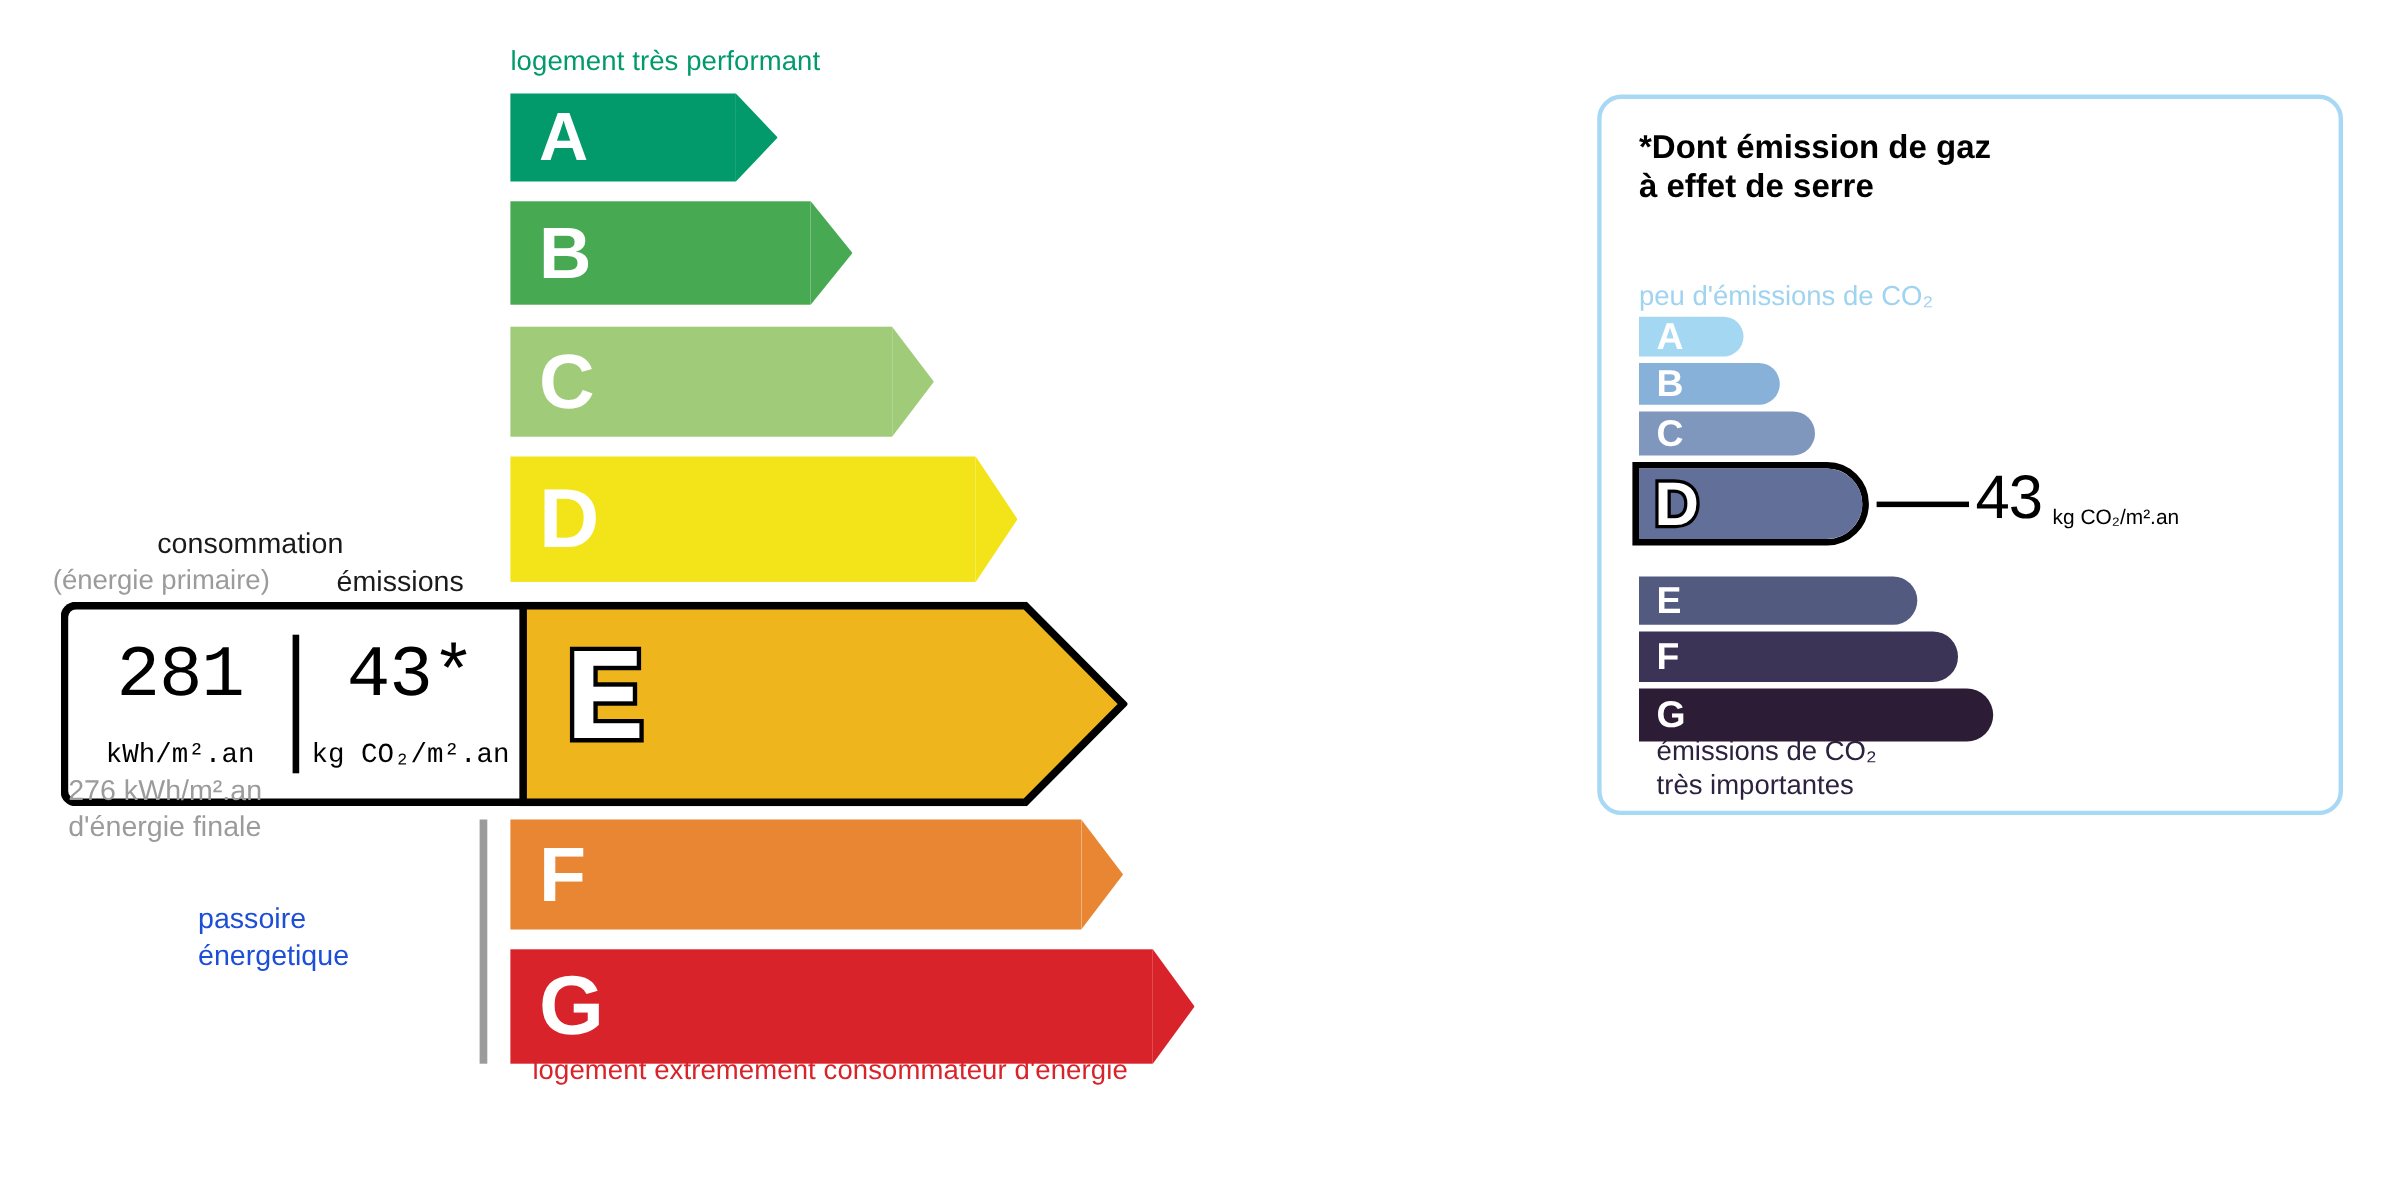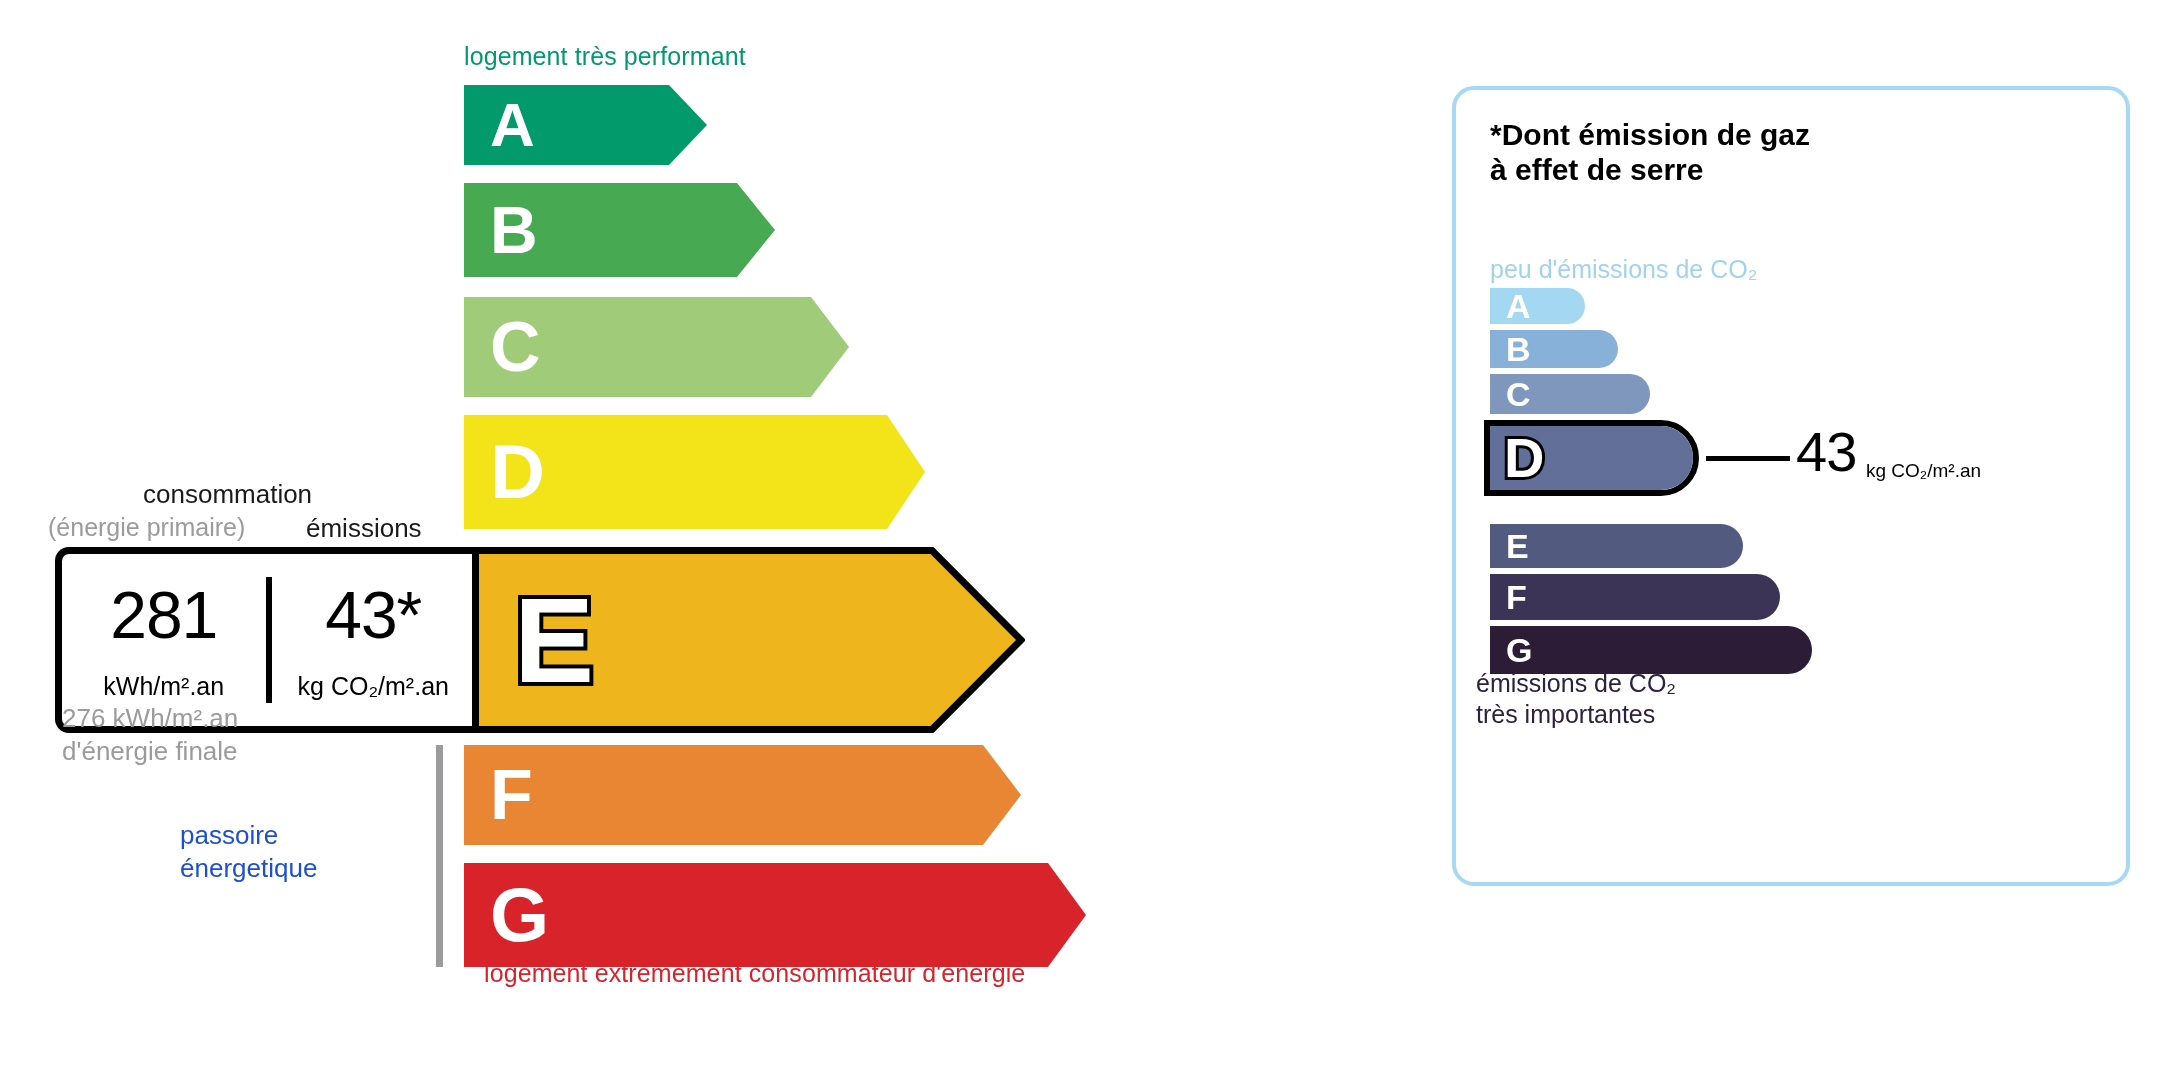--- a/index.html
+++ b/index.html
@@ -96,20 +96,21 @@
   #arrow-row-F .arrow-letter { font-size: 70px; }
   #arrow-row-G .arrow-letter { font-size: 76px; }
 
   
   #energy-highlight-row {
     position: absolute;
     left: 55px;
     top: 547px;
     width: 970px;
     height: 234px;
+    font-family: Liberation Mono, monospace;
   }
   #energy-value-box {
     position: absolute;
     left: 0;
     top: 0;
     width: 420px;
     height: 186px;
     box-sizing: border-box;
     background: #ffffff;
     border: 7px solid #000000;
@@ -218,21 +219,21 @@
     height: 222px;
     background: #9b9b9b;
   }
 
   
   #co2-panel {
     position: absolute;
     left: 1452px;
     top: 86px;
     width: 678px;
-    height: 800px;
+    height: 655px;
     box-sizing: border-box;
     background: #ffffff;
     border: 4px solid #a8d9f4;
     border-radius: 22px;
   }
   #co2-title {
     position: absolute;
     left: 34px;
     top: 28px;
     font-size: 30px;
@@ -244,21 +245,21 @@
   #co2-top-caption {
     position: absolute;
     left: 34px;
     top: 165px;
     font-size: 25px;
     color: #9fd3f0;
     white-space: nowrap;
   }
   #co2-bottom-caption {
     position: absolute;
-    left: 20px;
+    left: 50px;
     top: 578px;
     font-size: 25px;
     color: #2c2240;
     line-height: 1.25;
     white-space: nowrap;
   }
   .co2-row {
     position: absolute;
     left: 34px;
     border-radius: 0 999px 999px 0;

